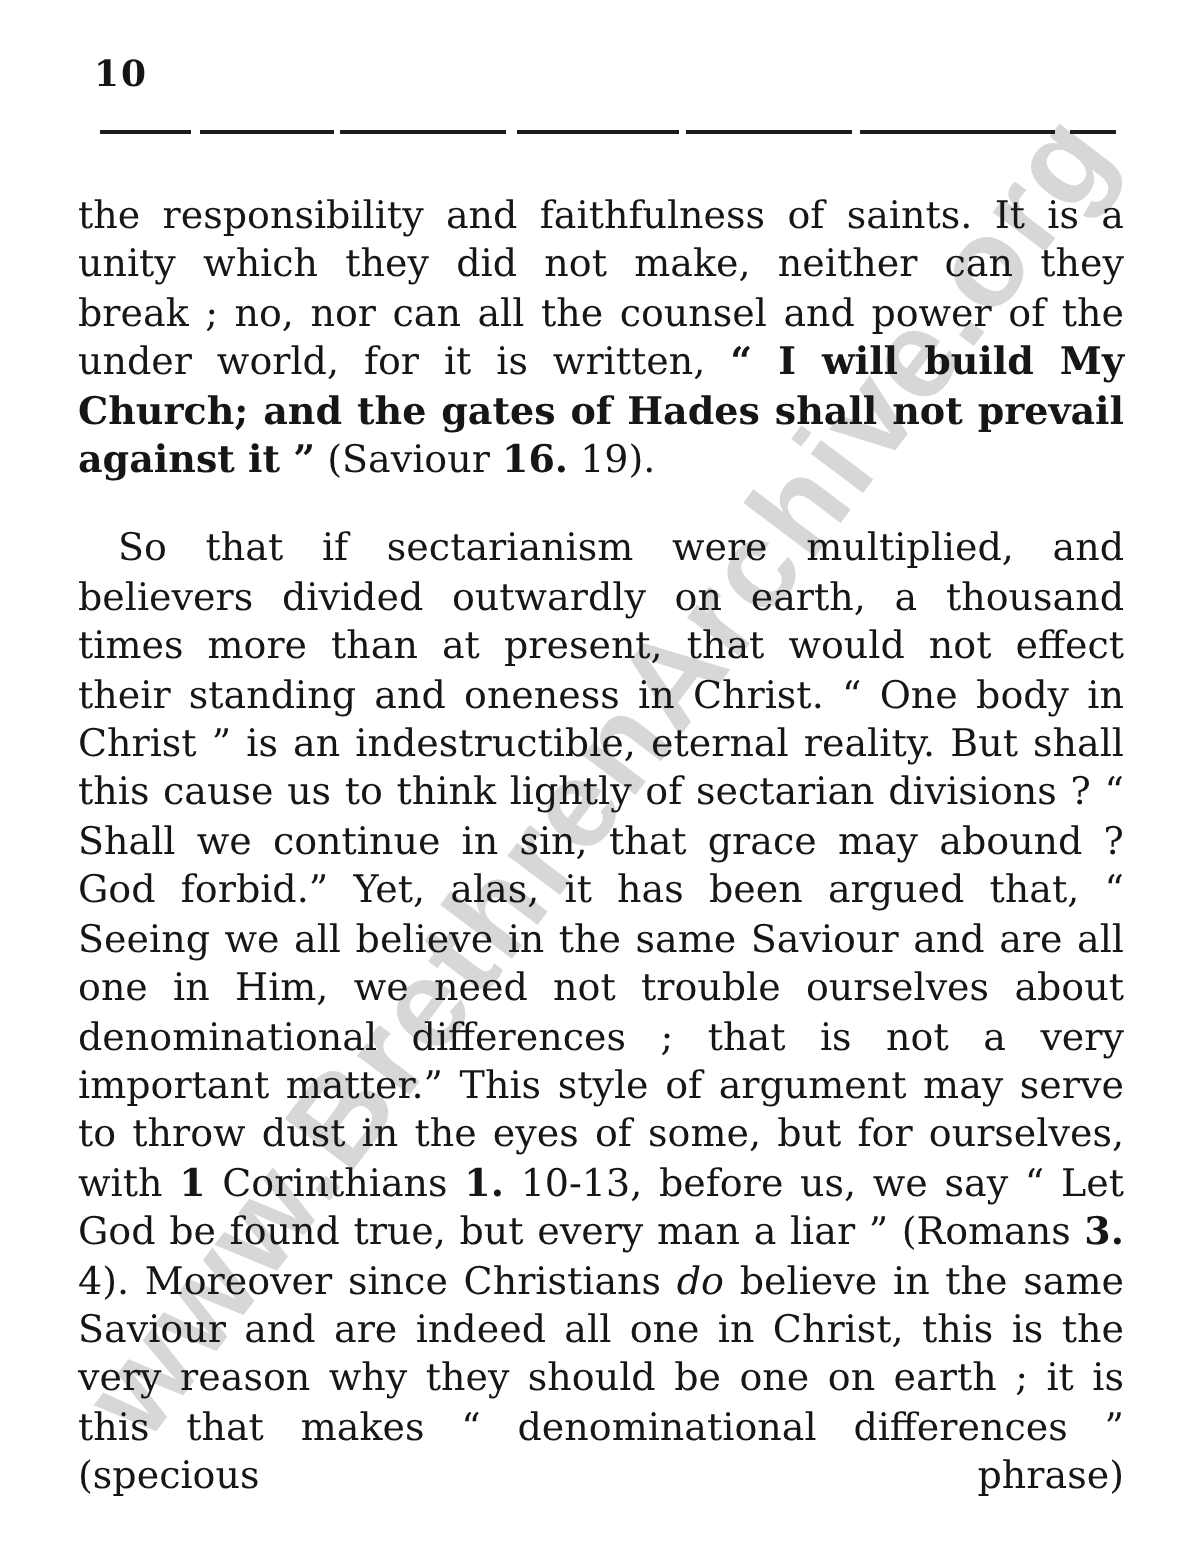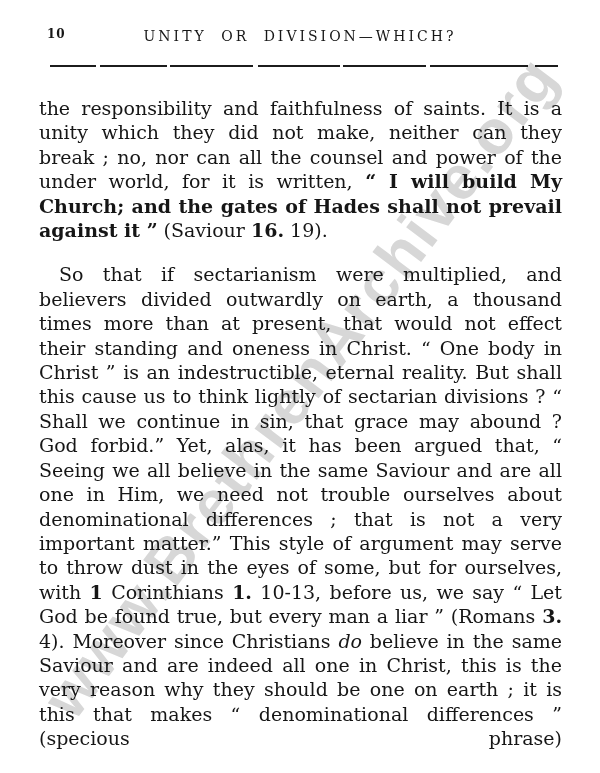--- a/index.html
+++ b/index.html
@@ -32,21 +32,21 @@
     top: 26px;
     left: 0;
     width: 100%;
     text-align: center;
     z-index: 1;
   }
   .page-num {
     position: absolute;
     left: 47px;
     top: 1px;
-    font-size: 12px;
+    font-size: 18px;
     letter-spacing: 1px;
     font-weight: 600;
   }
   .running-title {
     display: inline-block;
     font-size: 14px;
     letter-spacing: 3px;
     word-spacing: 7px;
     font-weight: 500;
   }
@@ -85,21 +85,20 @@
 </style>
 </head>
 <body>
 
 <div class="page">
 
   <div class="watermark">www.BrethrenArchive.org</div>
 
   <header class="running-head">
     <span class="page-num">10</span>
-    <span class="running-title">UNITY OR DIVISION—WHICH?</span>
   </header>
 
   <div class="rule"></div>
 
   <main class="body-text">
 
     <p class="par"><span>the responsibility and faithfulness of saints.  It is a unity which they did not make, neither can they break ;  no, nor can all the counsel and power of the under world, for it is written, </span><b>“ I will build My Church; and the gates of Hades shall not prevail against it ”</b><span> (Saviour </span><b>16.</b><span> 19).</span></p>
 
     <p class="par indent justify-last"><span>So that if sectarianism were multiplied, and believers divided outwardly on earth, a thousand times more than at present, that would not effect their standing and oneness in Christ.  “ One body in Christ ” is an indestructible, eternal reality.  But shall this cause us to think lightly of sectarian divisions ?  “ Shall we continue in sin, that grace may abound ? God forbid.”  Yet, alas, it has been argued that, “ Seeing we all believe in the same Saviour and are all one in Him, we need not trouble ourselves about denominational differences ;  that is not a very important matter.”  This style of argument may serve to throw dust in the eyes of some, but for ourselves, with </span><b>1</b><span> Corinthians </span><b>1.</b><span> 10-13, before us, we say “ Let God be found true, but every man a liar ” (Romans </span><b>3.</b><span> 4).  Moreover since Christians </span><i>do</i><span> believe in the same Saviour and are indeed all one in Christ, this is the very reason why they should be one on earth ;  it is this that makes “ denominational differences ” (specious phrase)</span></p>
 

